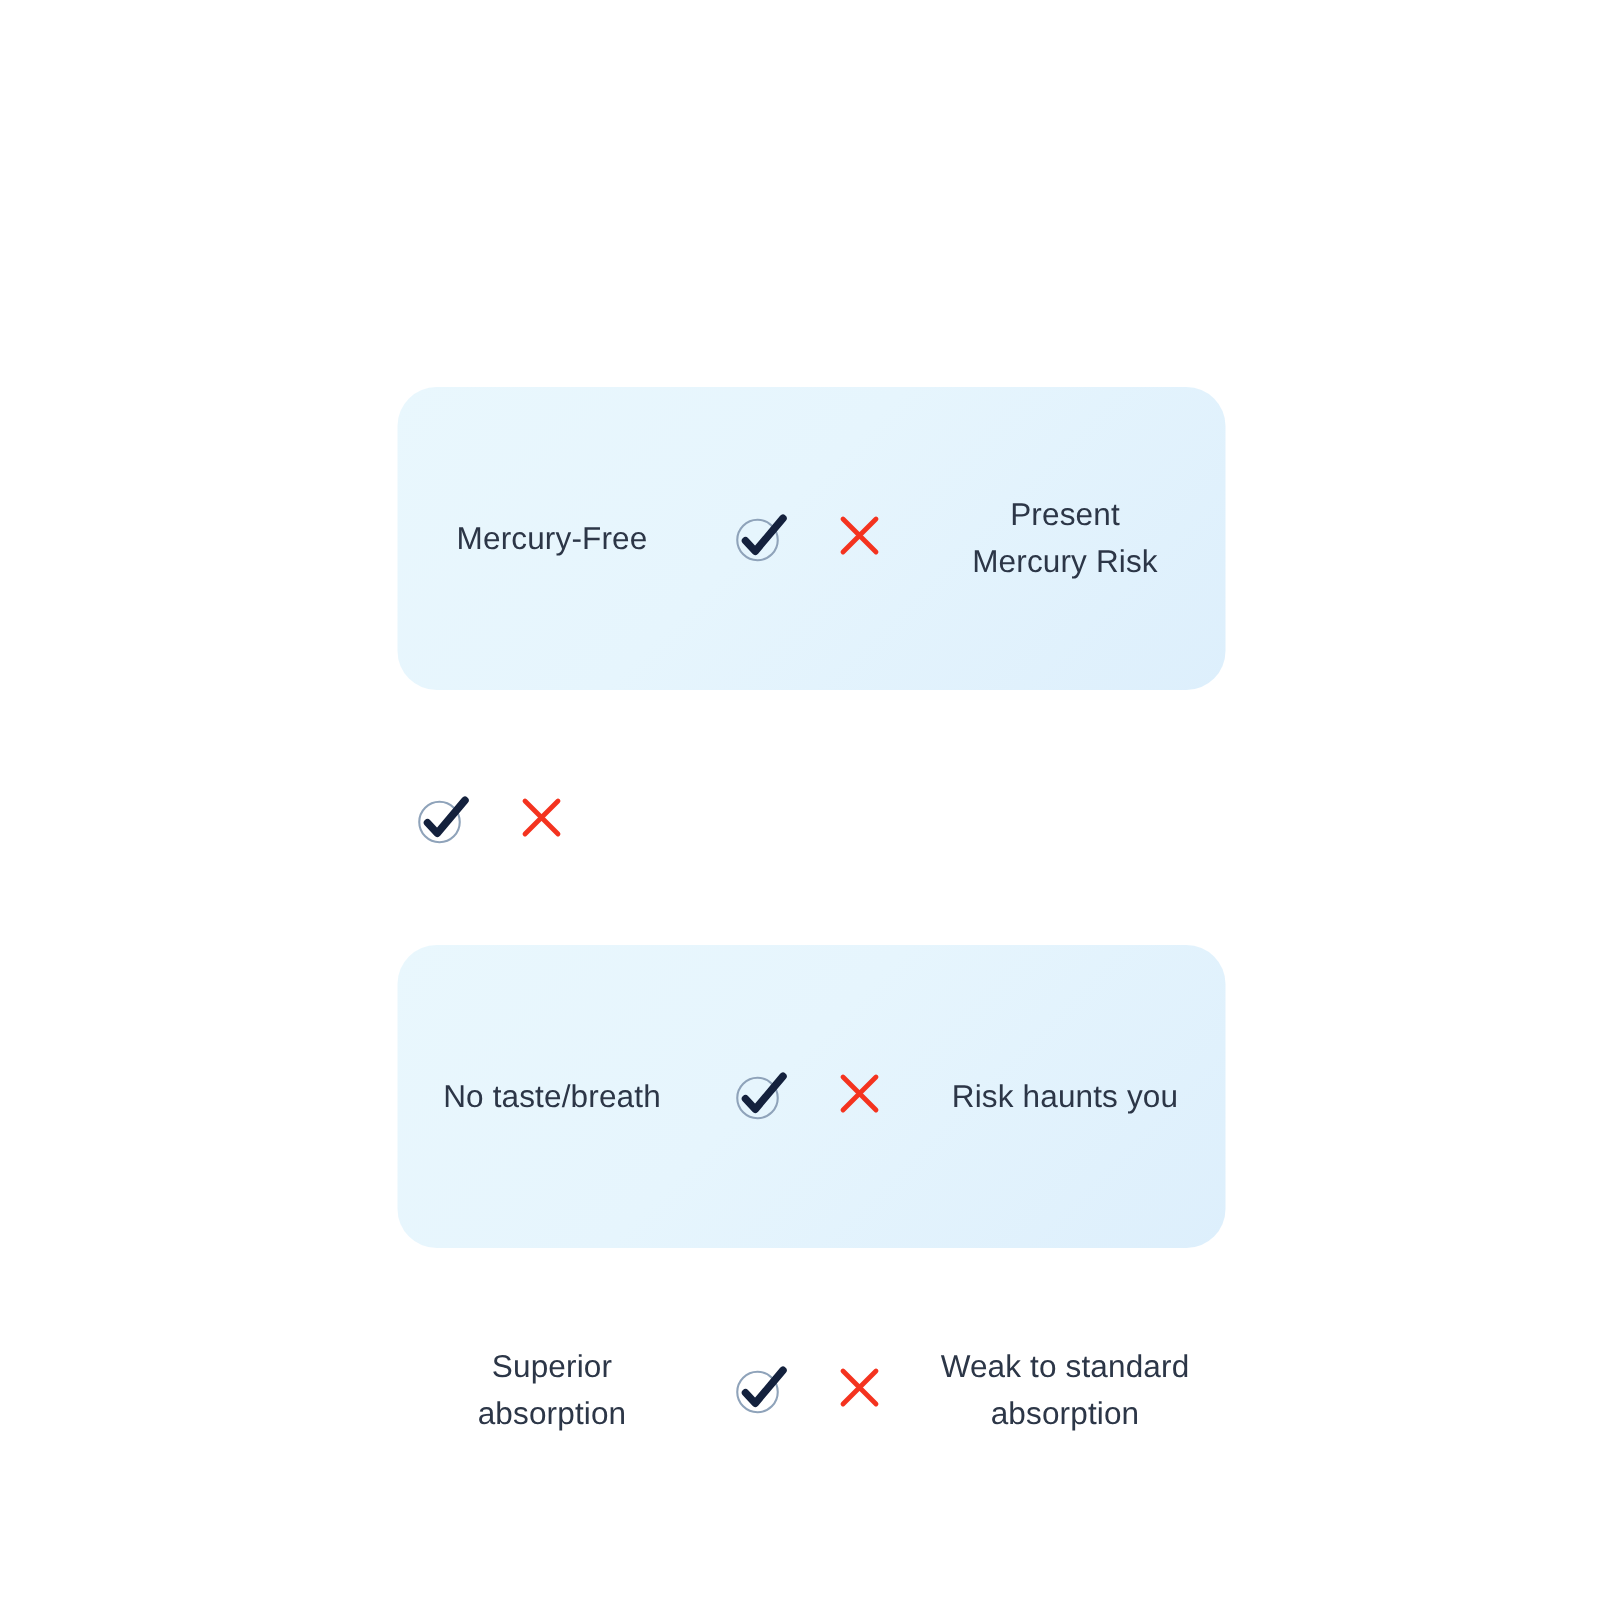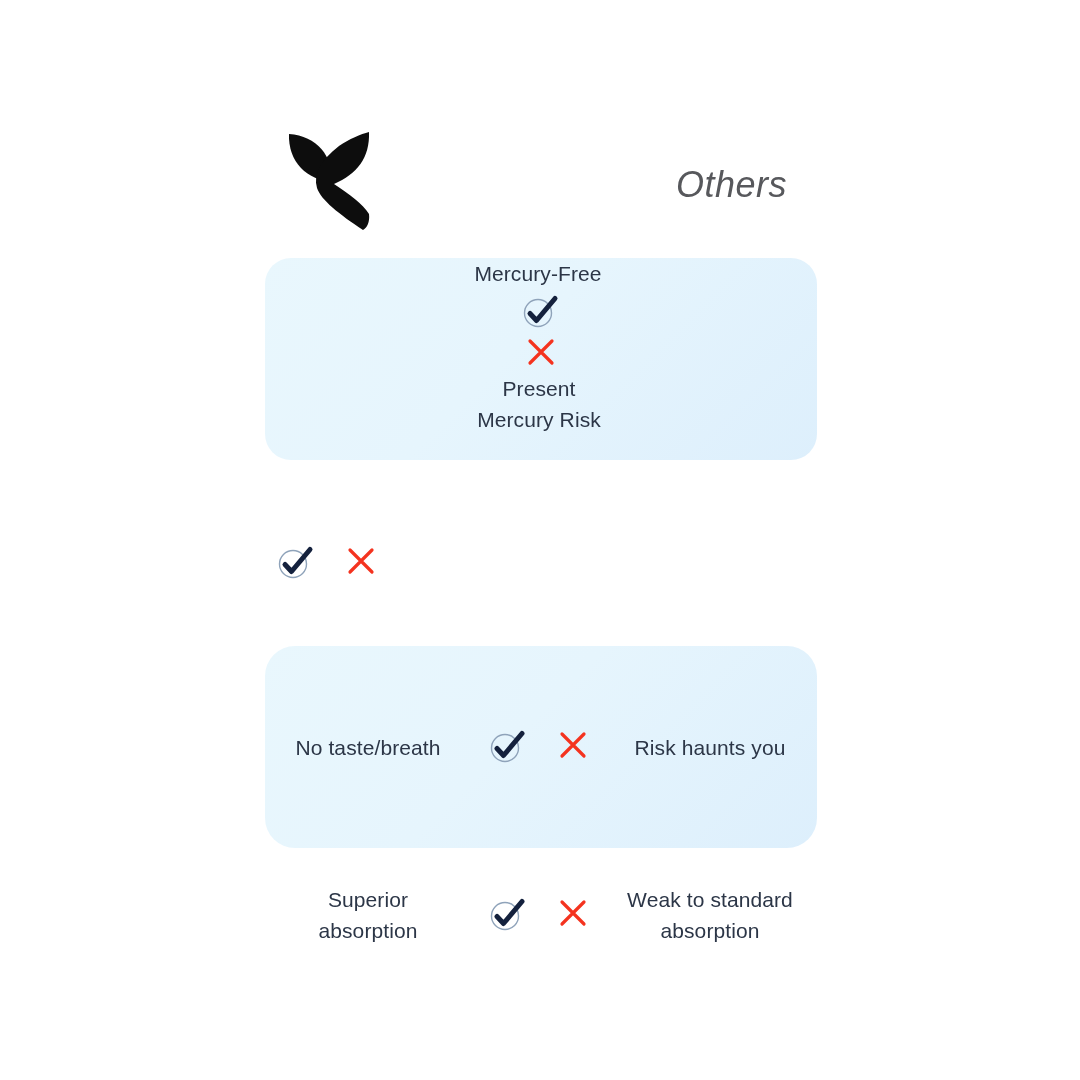--- a/index.html
+++ b/index.html
@@ -71,23 +71,23 @@
     height: 202px;
     border-radius: 26px;
     background: linear-gradient(135deg, #e9f7fd 0%, #e6f5fd 45%, #ddeffc 100%);
   }
 
   .row.plain {
     height: 86px;
     background: transparent;
   }
 
-  .row.gap-after-1 { margin-bottom: 60px; flex-direction: column; }
+  .row.gap-after-1 { margin-bottom: 44px; }
   .row.gap-after-2 { margin-bottom: 40px; }
-  .row.gap-after-3 { margin-bottom: 24px; border-radius: 30px; }
+  .row.gap-after-3 { margin-bottom: 52px; }
 
   .cell {
     box-sizing: border-box;
   }
 
   .cell-left {
     width: 212px;
     padding-right: 6px;
     text-align: center;
     font-family: "Liberation Sans", sans-serif;
@@ -131,32 +131,20 @@
 
   .cell-left .line, .cell-right .line {
     display: block;
   }
 </style>
 </head>
 <body>
 
 <div class="page">
 
-  <div class="header">
-
-    <div class="brand-logo">
-      <svg viewBox="0 0 104 112" width="104" height="112" aria-hidden="true">
-        <path d="M12 16 C40 18 56 38 55 64 C30 62 11 44 12 16 Z" fill="#0d0d0d"></path>
-        <path d="M92 14 C93 40 80 56 57 66 C72 76 86 86 92 96 C93 104 90 110 86 112
-                 C62 96 44 82 40 70 C36 56 44 42 62 28 C72 21 84 16 92 14 Z" fill="#0d0d0d"></path>
-      </svg>
-    </div>
-
-    <div class="others-label">Others</div>
-  </div>
 
   <div class="rows">
 
     <div class="row tall gap-after-1">
       <div class="cell cell-left">
         <span class="line">Mercury-Free</span>
       </div>
       <div class="cell cell-check">
         <span class="icon-check">
           <svg width="42" height="42" viewBox="0 0 42 42" aria-hidden="true">

